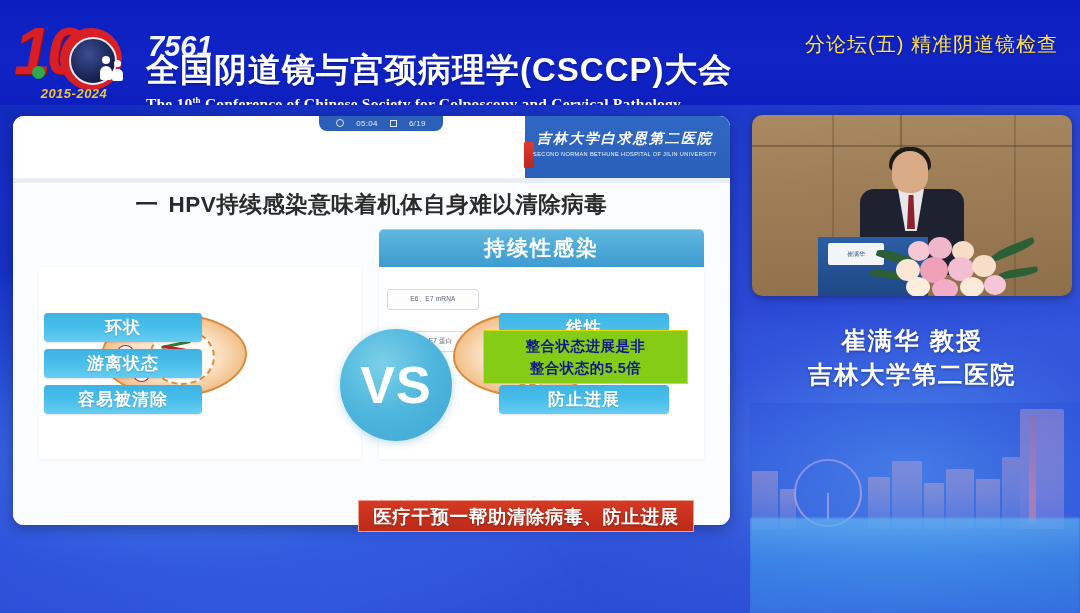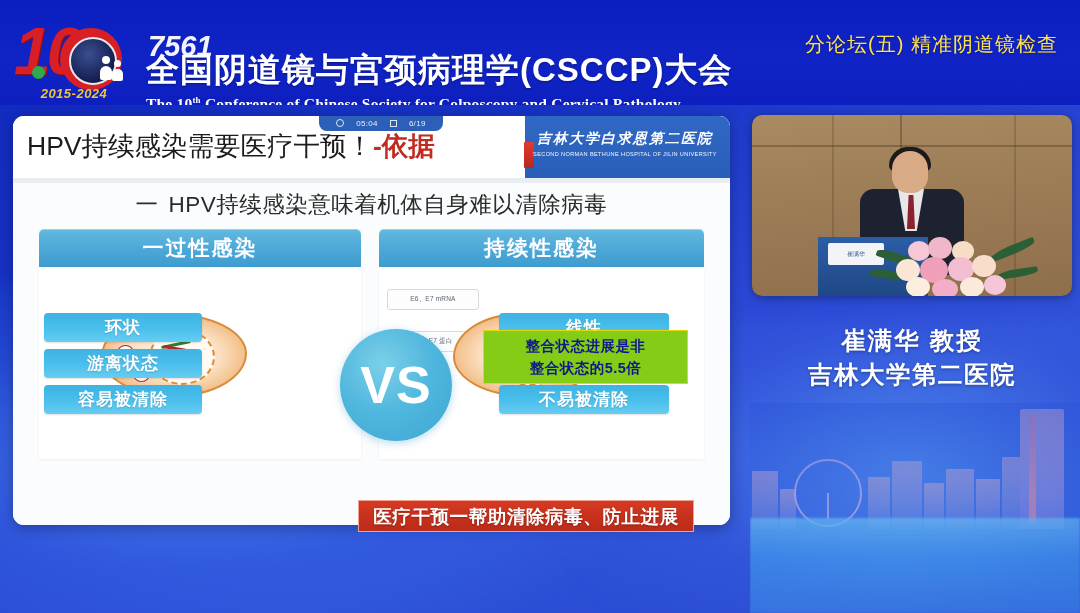--- a/index.html
+++ b/index.html
@@ -149,21 +149,21 @@
     background:linear-gradient(180deg,#e23b2e,#b8261c);border-radius:1px;
   }
 
   .titlebar-rule{position:absolute;left:0;top:62px;width:100%;height:5px;background:#e9eef5;}
 
   
   .slide-body{position:absolute;left:0;top:67px;right:0;bottom:0;background:#fbfcfd;}
 
   .sub-head{
     position:absolute;left:0;top:6px;width:100%;text-align:center;
-    font-size:22.5px;font-weight:normal;color:#2b2b2b;letter-spacing:.5px;
+    font-size:22.5px;font-weight:bold;color:#2b2b2b;letter-spacing:.5px;
   }
   .sub-head .dash{margin-right:10px;}
 
   .cols{position:absolute;left:26px;top:46px;width:665px;height:230px;}
   .colhead{
     position:absolute;top:0;height:38px;border-radius:5px 5px 0 0;
     background:linear-gradient(180deg,#62b9e0 0%,#4aa6d6 60%,#3f9ccf 100%);
     display:flex;align-items:center;justify-content:center;
     color:#fff;font-size:21px;font-weight:bold;letter-spacing:2px;
     box-shadow:inset 0 1px 0 rgba(255,255,255,.35);
@@ -339,37 +339,35 @@
   <div class="slide-titlebar">
     <div class="tb-blue"></div>
     <div class="tb-notch"></div>
     <div class="timebadge">
       <span class="clk"></span>
       <span>05:04</span>
       <span class="sq"></span>
       <span>6/19</span>
     </div>
 
-    <div class="slide-title"><span>HPV持续感染需要医疗干预！</span><span class="accent">-依据</span></div>
 
     <div class="hosp-logo">
       <div class="hosp-mark"></div>
       <div class="hosp-cn">吉林大学白求恩第二医院</div>
       <div class="hosp-en">SECOND NORMAN BETHUNE HOSPITAL OF JILIN UNIVERSITY</div>
     </div>
   </div>
   <div class="titlebar-rule"></div>
 
   <div class="slide-body">
 
     <div class="sub-head"><span class="dash">一</span><span>HPV持续感染意味着机体自身难以清除病毒</span></div>
 
     <div class="cols">
 
-      <div class="colhead left">一过性感染</div>
       <div class="colpanel left">
         <div class="cell cell-left">
           <div class="membrane"></div>
           <div class="nucleus"></div>
           <div class="dna" style="left:60px;top:30px;width:30px;transform:rotate(-12deg);"></div>
           <div class="dnared" style="left:62px;top:34px;width:24px;transform:rotate(10deg);"></div>
           <div class="dna" style="left:68px;top:46px;width:32px;transform:rotate(8deg);"></div>
           <div class="dnared" style="left:70px;top:50px;width:22px;transform:rotate(-9deg);"></div>
           <div class="epi" style="left:16px;top:32px;"></div>
           <div class="epi" style="left:12px;top:50px;"></div>
@@ -399,21 +397,21 @@
       <div class="tag l t2">游离状态</div>
       <div class="tag l t3">容易被清除</div>
     </div>
 
     <div class="taglist" style="left:458px;width:240px;">
       <div class="tag r t1">线性</div>
       <div class="yellowbox">
         <span>整合状态进展是非</span>
         <span>整合状态的5.5倍</span>
       </div>
-      <div class="tag r t3">不易被清除</div>
+      <div class="tag r t3">防止进展</div>
     </div>
 
   </div>
 </div>
 
 <div class="redbar">医疗干预一帮助清除病毒、防止进展</div>
 
 <div id="video">
   <div class="vwall"></div>
   <div class="vseam"></div>

